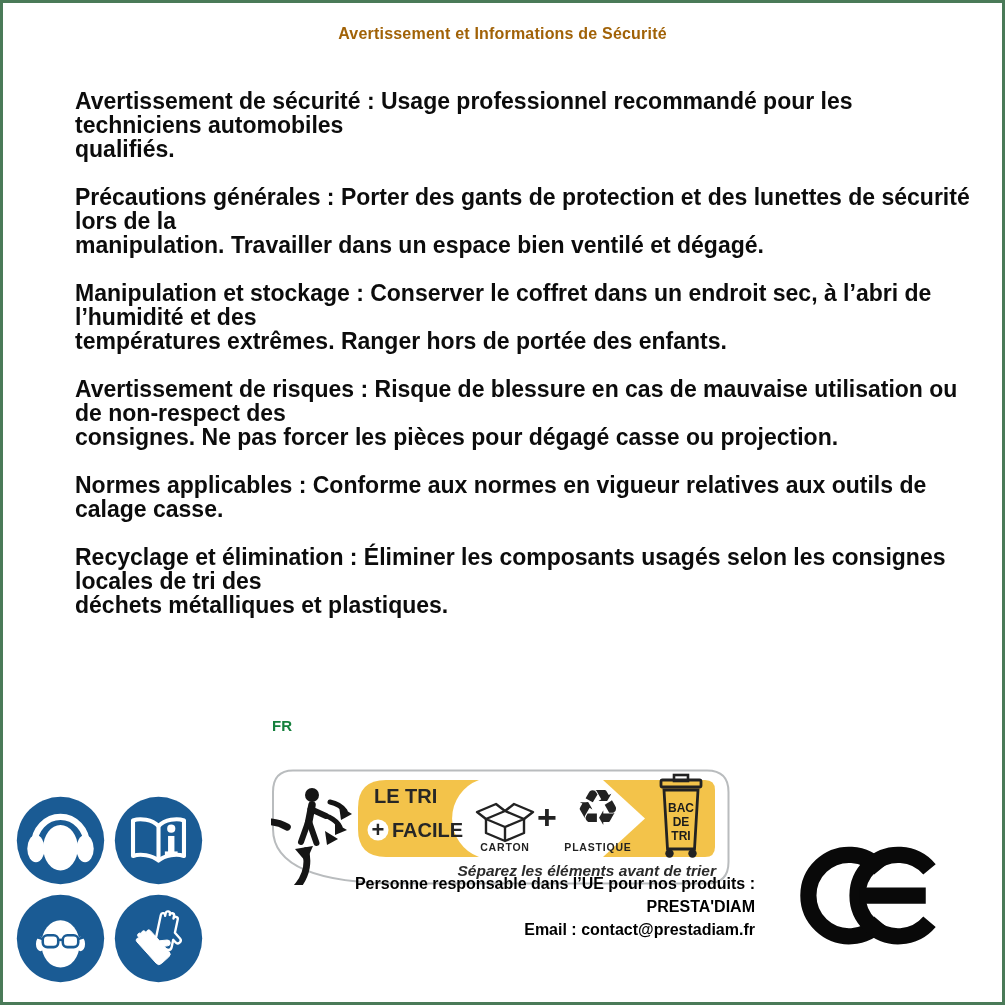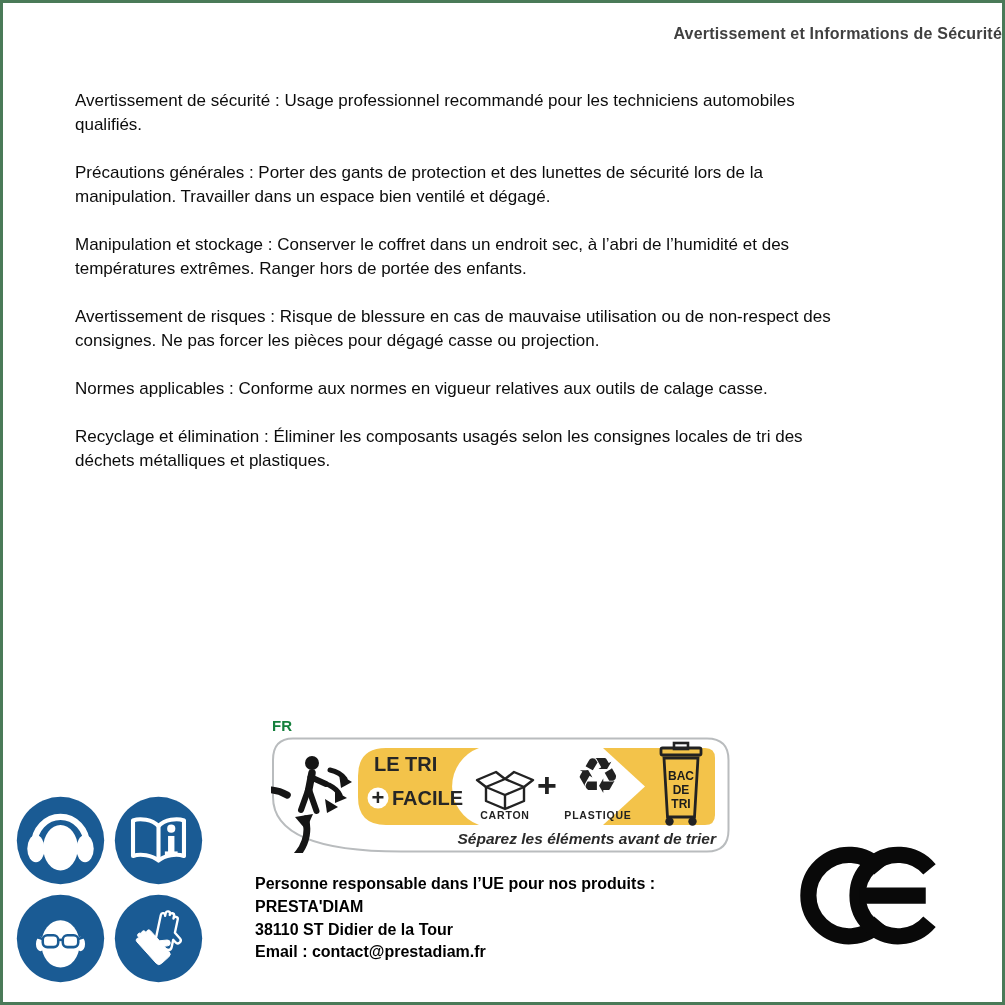--- a/index.html
+++ b/index.html
@@ -8,45 +8,46 @@
     position:relative;
     background:#ffffff;
     border:3px solid #4a7a58;
     box-sizing:border-box;
     font-family:"Liberation Sans","DejaVu Sans",sans-serif;
     color:#111;
     overflow:hidden;
   }
   .doc-title{
     position:absolute;top:22px;left:0;right:0;
-    text-align:right;
-    font-size:16px;font-weight:bold;color:#404040;
+    text-align:center;
+    font-size:16px;font-weight:bold;color:#a16207;
     letter-spacing:.2px;
   }
   .content{
     position:absolute;left:72px;top:86px;width:910px;
   }
   .content p{
     margin:0 0 24px 0;
-    font-size:17px;line-height:24px;color:#0c0c0c;
+    font-size:23px;line-height:24px;color:#0c0c0c;
     white-space:pre-line;
+    font-weight:bold;
   }
   .fr-label{
     position:absolute;left:269px;top:714px;
     font-size:15px;font-weight:bold;color:#15803d;
   }
-  .triman-wrap{position:absolute;left:268px;top:734px;width:459px;height:84px;}
+  .triman-wrap{position:absolute;left:268px;top:766px;width:459px;height:84px;}
   .icons-grid{
     position:absolute;left:12px;top:792px;
     display:grid;grid-template-columns:91px 91px;grid-auto-rows:91px;gap:7px;
   }
   .icons-grid svg{display:block;}
   .responsible{
     position:absolute;left:252px;top:870px;width:500px;
-    text-align:left;font-size:16px;font-weight:bold;color:#000;
+    text-align:right;font-size:16px;font-weight:bold;color:#000;
     line-height:22.8px;
   }
   .ce-wrap{position:absolute;left:797px;top:841px;width:140px;}
   .tri-heavy{font-weight:800;}
 </style>
 </head>
 <body>
 
 <div class="doc-title">Avertissement et Informations de Sécurité</div>
 
@@ -161,21 +162,20 @@
     </g>
     <g transform="translate(45,58) rotate(-42)">
       <path d="M-11,16 L-11,-16 A2.4,2.4 0 0 1 -6.2,-16 L-6.2,-19 A2.4,2.4 0 0 1 -1.4,-19 L-1.4,-18 A2.4,2.4 0 0 1 3.4,-18 L3.4,-15 A2.4,2.4 0 0 1 8.2,-15 L8.2,0 L15,5 A3,3 0 0 1 11,10 L8,8 L8,16 Q8,20 4,20 L-7,20 Q-11,20 -11,16 Z" fill="#fff" stroke="#fff" stroke-width="1" stroke-linejoin="round"></path>
     </g>
   </svg>
 </div>
 
 <div class="responsible">
   <div>Personne responsable dans l’UE pour nos produits :</div>
   <div>PRESTA'DIAM</div>
-  <div>38110 ST Didier de la Tour</div>
   <div>Email : contact@prestadiam.fr</div>
 </div>
 
 <div class="ce-wrap">
   <svg width="140" viewBox="0 0 285 210" aria-label="CE">
     <path d="M163.6,51.6 A83,83 0 1 0 163.6,158.4" fill="none" stroke="#090909" stroke-width="33"></path>
     <path d="M263.6,51.6 A83,83 0 1 0 263.6,158.4" fill="none" stroke="#090909" stroke-width="33"></path>
     <path d="M122,105 H256" fill="none" stroke="#090909" stroke-width="33"></path>
   </svg>
 </div>

